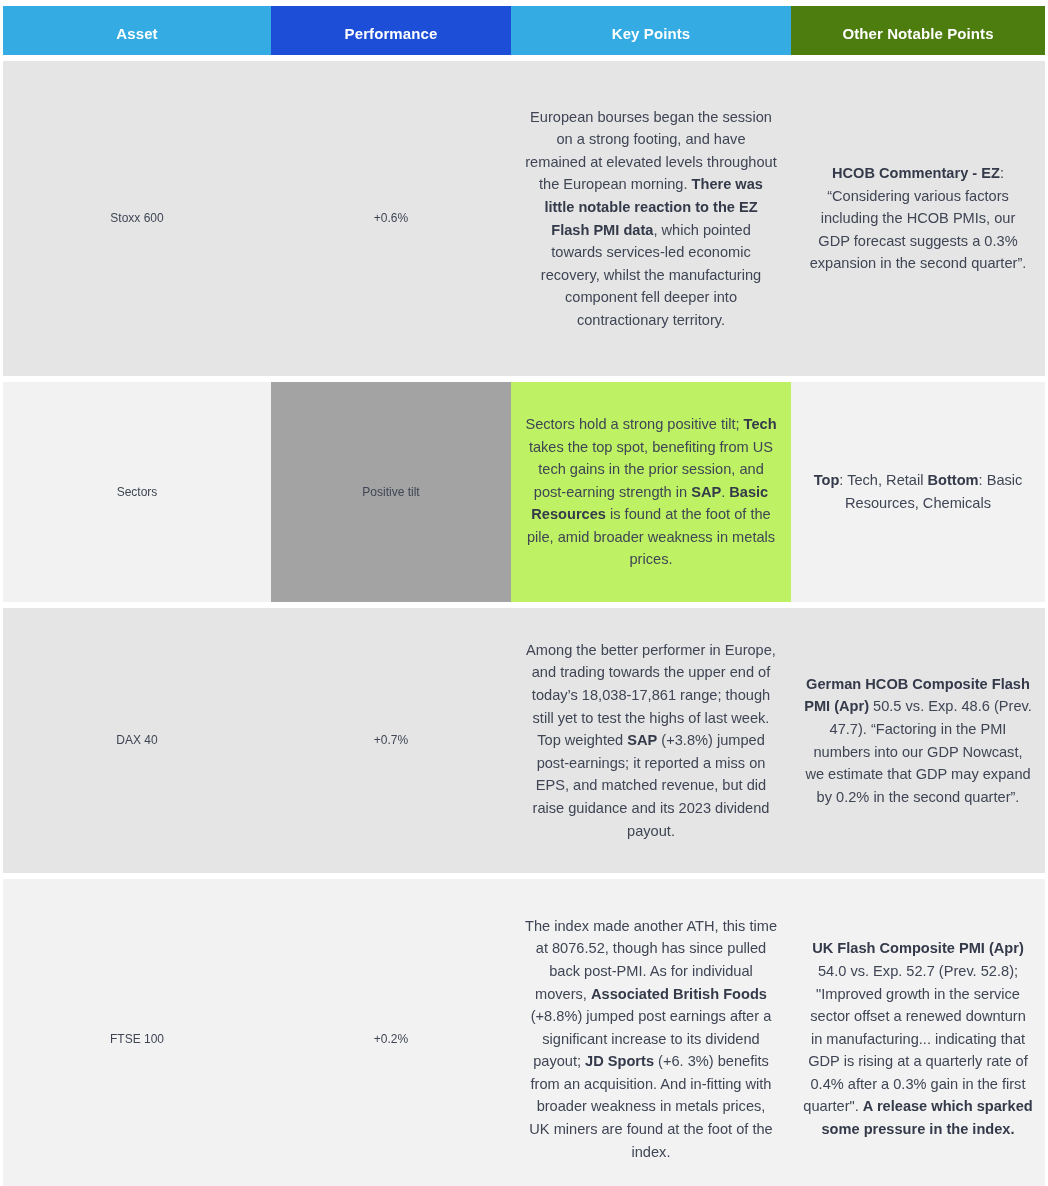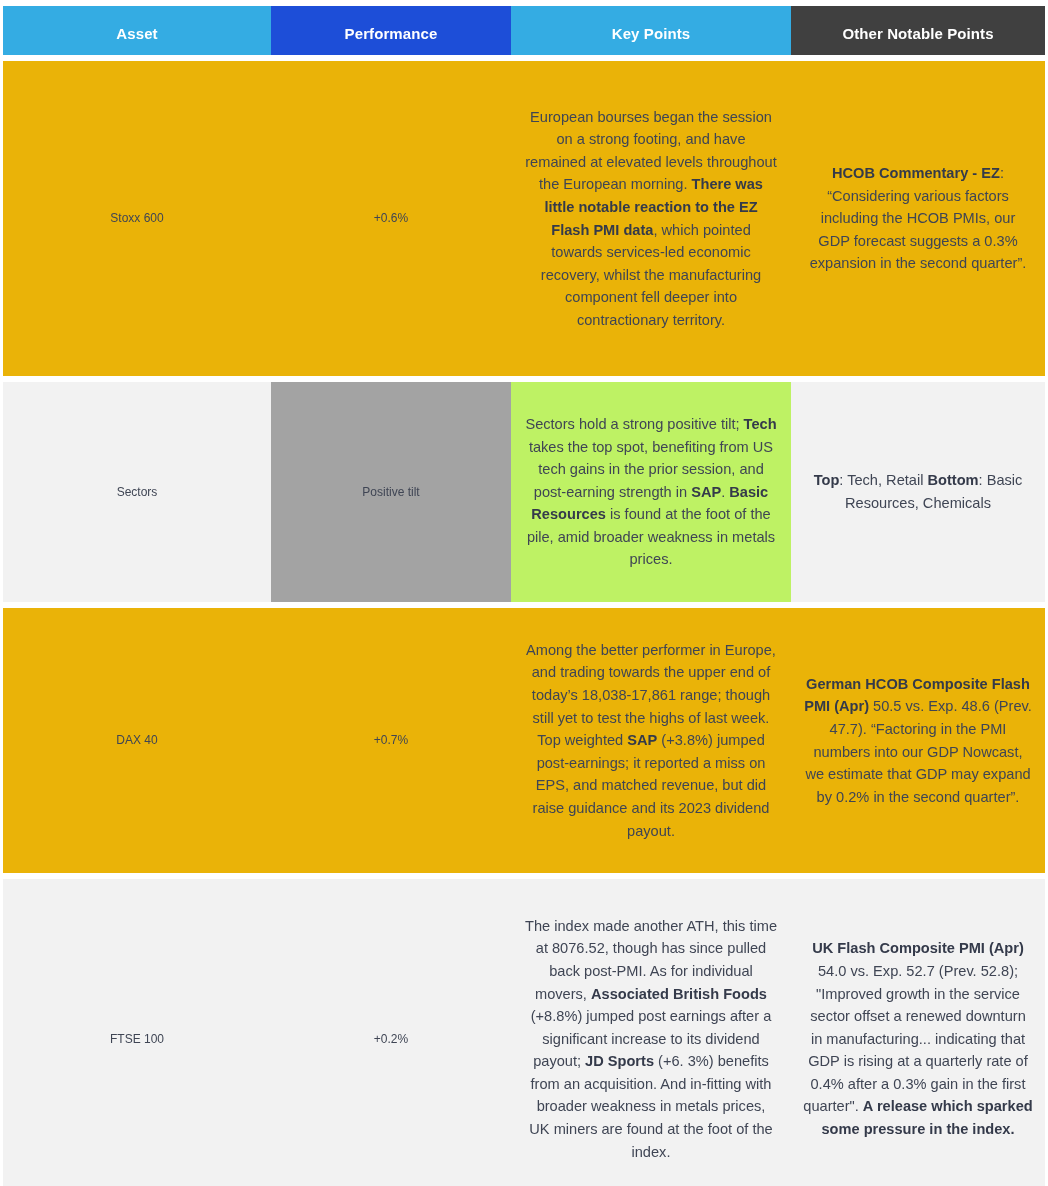--- a/index.html
+++ b/index.html
@@ -37,21 +37,21 @@
   tbody td{
     vertical-align:middle;
     text-align:center;
     font-size:14.6px;
     line-height:22.6px;
     color:#3f4554;
     padding:10px 10px;
     font-family:"Liberation Sans", sans-serif;
   }
   tbody tr.row-shaded td{background:#f2f2f2;}
-  tbody tr.row-plain td{background:#eab308;}
+  tbody tr.row-plain td{background:#e5e5e5;}
   td.cell-asset,td.cell-perf{font-size:12px;}
   td.cell-key{padding-left:14px;padding-right:14px;}
   td.cell-other{padding-left:12px;padding-right:12px;}
   b{font-weight:bold;color:#343a4a;}
   .r1 td{height:295px;}
   .r2 td{height:200px;}
   .r3 td{height:245px;}
   .r4 td{height:300px;}
 </style>
 </head>
@@ -63,21 +63,21 @@
       <col class="c-asset">
         <col class="c-perf">
         <col class="c-key">
         <col class="c-other">
     </colgroup>
     <thead>
       <tr>
         <th style="background: rgb(52, 172, 227); color: rgb(255, 255, 255);">Asset</th>
         <th style="background: #1d4ed8; color: rgb(255, 255, 255); margin-top: 44px;">Performance</th>
         <th style="background: rgb(52, 172, 227); color: rgb(255, 255, 255); margin-top: 16px;">Key Points</th>
-        <th style="background: #404040; color: rgb(255, 255, 255);">Other Notable Points</th>
+        <th style="background: #4d7c0f; color: rgb(255, 255, 255);">Other Notable Points</th>
       </tr>
     </thead>
     <tbody>
       <tr class="row-plain r1">
         <td class="cell-asset">Stoxx 600</td>
         <td class="cell-perf">+0.6%</td>
         <td class="cell-key"><span>European bourses began the session on a strong footing, and have remained at elevated levels throughout the European morning. </span><b>There was little notable reaction to the EZ Flash PMI data</b><span>, which pointed towards services-led economic recovery, whilst the manufacturing component fell deeper into contractionary territory.</span></td>
         <td class="cell-other"><b>HCOB Commentary - EZ</b><span>: “Considering various factors including the HCOB PMIs, our GDP forecast suggests a 0.3% expansion in the second quarter”.</span></td>
       </tr>
       <tr class="row-shaded r2">

